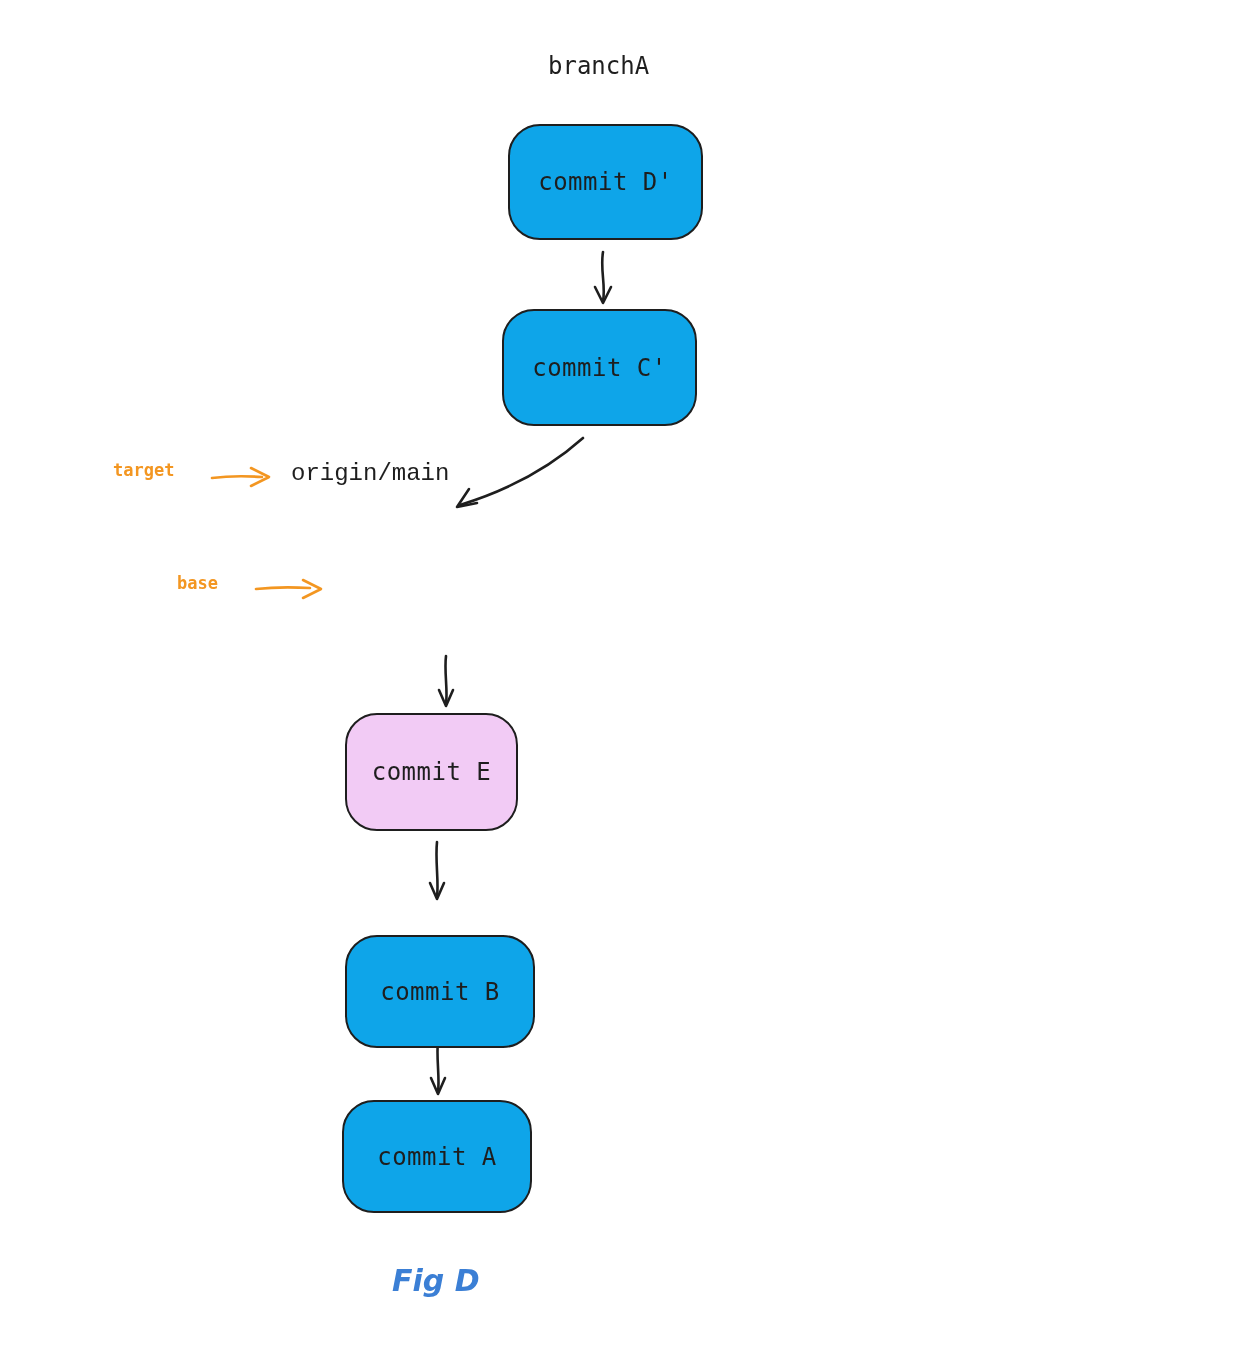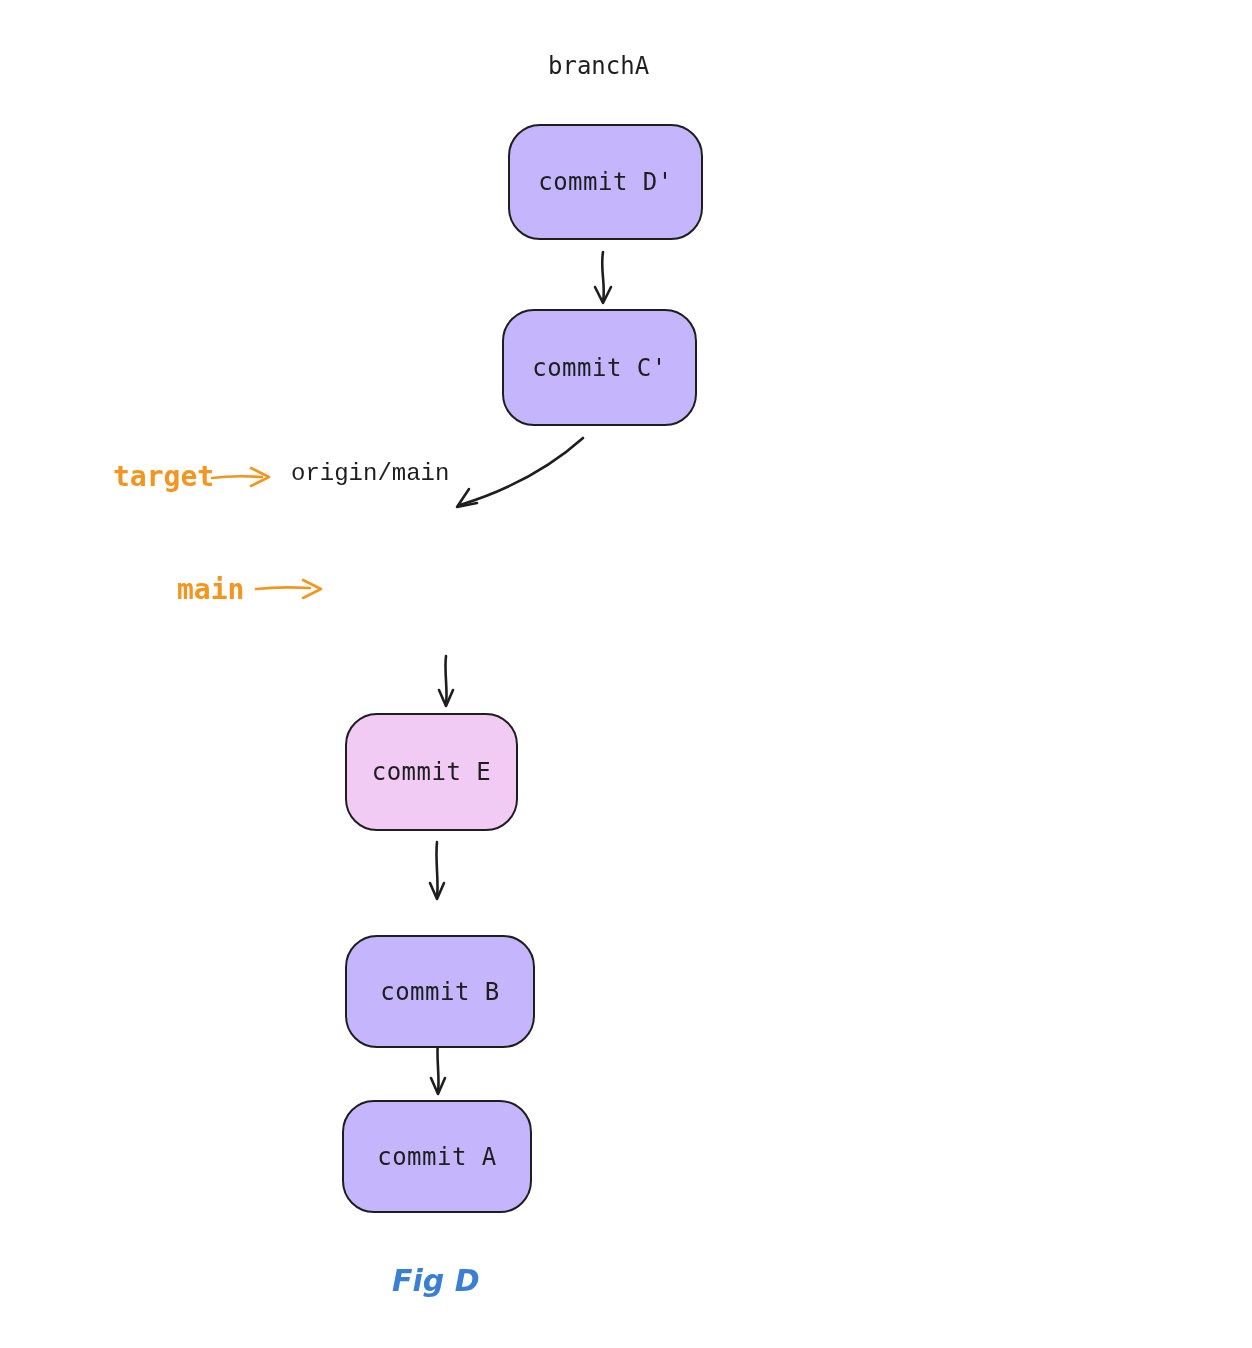--- a/index.html
+++ b/index.html
@@ -28,33 +28,33 @@
     display: flex;
     align-items: center;
     justify-content: center;
     border: 2.5px solid #1e1e1e;
     border-radius: 32px;
     font-size: 24px;
     color: #1e1e1e;
     letter-spacing: 0.5px;
     box-sizing: border-box;
   }
-  .node.green  { background: #c4b5fd; }
+  .node.green  { background: #0ea5e9; }
   .node.purple { background: #f2cbf5; }
 
   .txt {
     position: absolute;
     color: #1e1e1e;
     font-size: 24px;
     white-space: nowrap;
   }
   .annot {
     color: #f39621;
     font-weight: bold;
-    font-size: 28px;
+    font-size: 17px;
   }
   .caption {
     position: absolute;
     color: #3b7fd5;
     font-family: "DejaVu Sans", sans-serif;
     font-style: italic;
     font-weight: bold;
     font-size: 30px;
     white-space: nowrap;
   }
@@ -125,17 +125,17 @@
   <div class="node purple" id="node-e">commit E</div>
 
   <div class="node green" id="node-b">commit B</div>
 
   <div class="node green" id="node-a">commit A</div>
 
   <div class="txt annot" id="target-label">target</div>
 
   <div class="txt" id="ref-label">origin/main</div>
 
-  <div class="txt annot" id="base-label">main</div>
+  <div class="txt annot" id="base-label">base</div>
 
   <div class="caption" id="fig-caption">Fig D</div>
 
 </div>
 
 </body></html>

